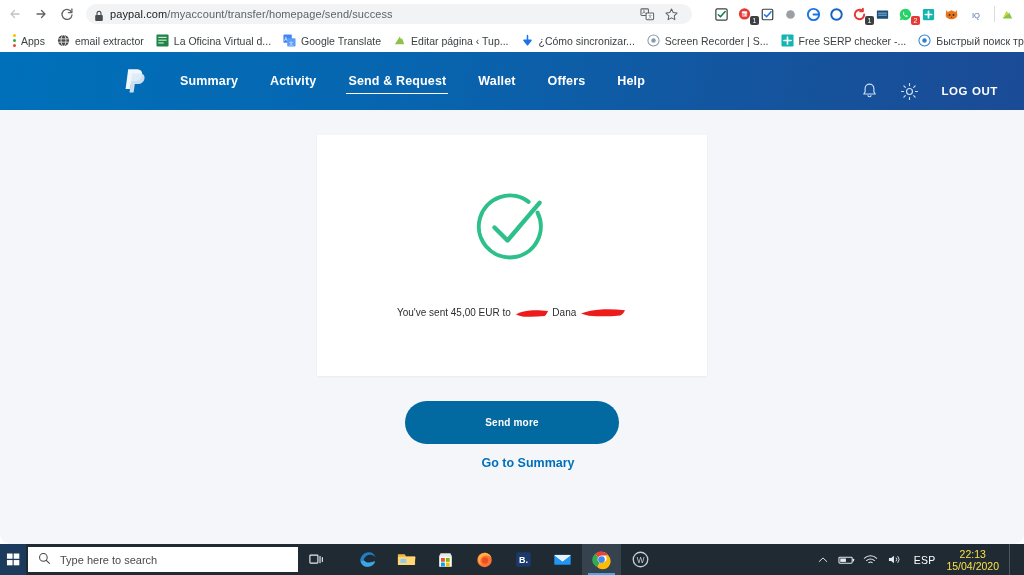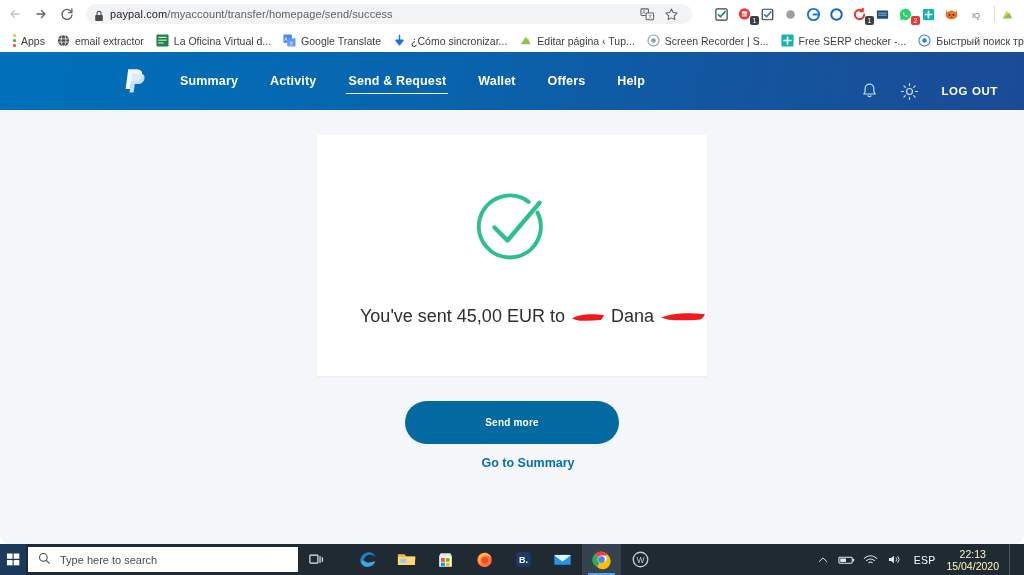--- a/index.html
+++ b/index.html
@@ -144,22 +144,22 @@
     width: 390px; height: 241px;
     background: #ffffff;
     box-shadow: 0 1px 2px rgba(0,0,0,0.05);
   }
   .check-wrap {
     position: absolute; left: 50%; top: 39px; transform: translateX(-50%);
     width: 104px; height: 104px;
   }
   .sent-text {
     position: absolute; left: 0; right: 0; top: 171px;
-    text-align: right;
-    font-size: 18px; color: #2c2e2f;
+    text-align: center;
+    font-size: 10px; color: #2c2e2f;
   }
   .redact {
     display: inline-block; vertical-align: middle;
     position: relative; top: -1px;
   }
   .redact svg { display: block; }
 
   .send-more-btn {
     position: absolute; left: 405px; top: 349px;
     width: 214px; height: 43px;
@@ -214,21 +214,21 @@
   }
   .tray-ico {
     width: 24px; height: 31px; display: flex; align-items: center; justify-content: center;
     color: #e8eaed;
   }
   .tray-lang {
     font-size: 10.5px; color: #ffffff; padding: 0 7px; letter-spacing: .2px;
   }
   .tray-clock {
     display: flex; flex-direction: column; align-items: center; justify-content: center;
-    padding: 0 6px 0 4px; color: #fef9c3; line-height: 12px;
+    padding: 0 6px 0 4px; color: #fde047; line-height: 12px;
   }
   .tray-clock .t { font-size: 10.5px; }
   .tray-clock .d { font-size: 10.5px; }
   .tray-show {
     width: 6px; height: 31px; border-left: 1px solid #4a5560; margin-left: 4px;
   }
 </style>
 </head>
 <body>
 
@@ -420,33 +420,33 @@
               <text x="3" y="7.4" font-size="5" fill="#fff" text-anchor="middle" font-family="sans-serif">A</text>
               <text x="9" y="11.8" font-size="5" fill="#fff" text-anchor="middle" font-family="sans-serif">文</text>
             </svg>
         </span>
         <span class="bm-label">Google Translate</span>
       </div>
 
       <div class="bm">
         <span class="bm-ico">
           <svg width="13" height="13" viewBox="0 0 14 14">
+              <path d="M2 11l5.4-8.4 1.3 3.4 1-1.6 2.4 6.6z" fill="#8bc34a"></path>
+            </svg>
+        </span>
+        <span class="bm-label">Editar página ‹ Tup...</span>
+      </div>
+
+      <div class="bm">
+        <span class="bm-ico">
+          <svg width="13" height="13" viewBox="0 0 14 14">
               <path d="M7 1.5v7M7 11.5L3.2 6.8h7.6z" stroke="#1a73e8" stroke-width="1.6" fill="#1a73e8" stroke-linecap="round" stroke-linejoin="round"></path>
             </svg>
         </span>
         <span class="bm-label">¿Cómo sincronizar...</span>
-      </div>
-
-      <div class="bm">
-        <span class="bm-ico">
-          <svg width="13" height="13" viewBox="0 0 14 14">
-              <path d="M2 11l5.4-8.4 1.3 3.4 1-1.6 2.4 6.6z" fill="#8bc34a"></path>
-            </svg>
-        </span>
-        <span class="bm-label">Editar página ‹ Tup...</span>
       </div>
 
       <div class="bm">
         <span class="bm-ico">
           <svg width="13" height="13" viewBox="0 0 14 14">
               <circle cx="7" cy="7" r="6" fill="none" stroke="#8a9aa8" stroke-width="1.1"></circle>
               <circle cx="7" cy="7" r="2.4" fill="#8a9aa8"></circle>
             </svg>
         </span>
         <span class="bm-label">Screen Recorder | S...</span>

